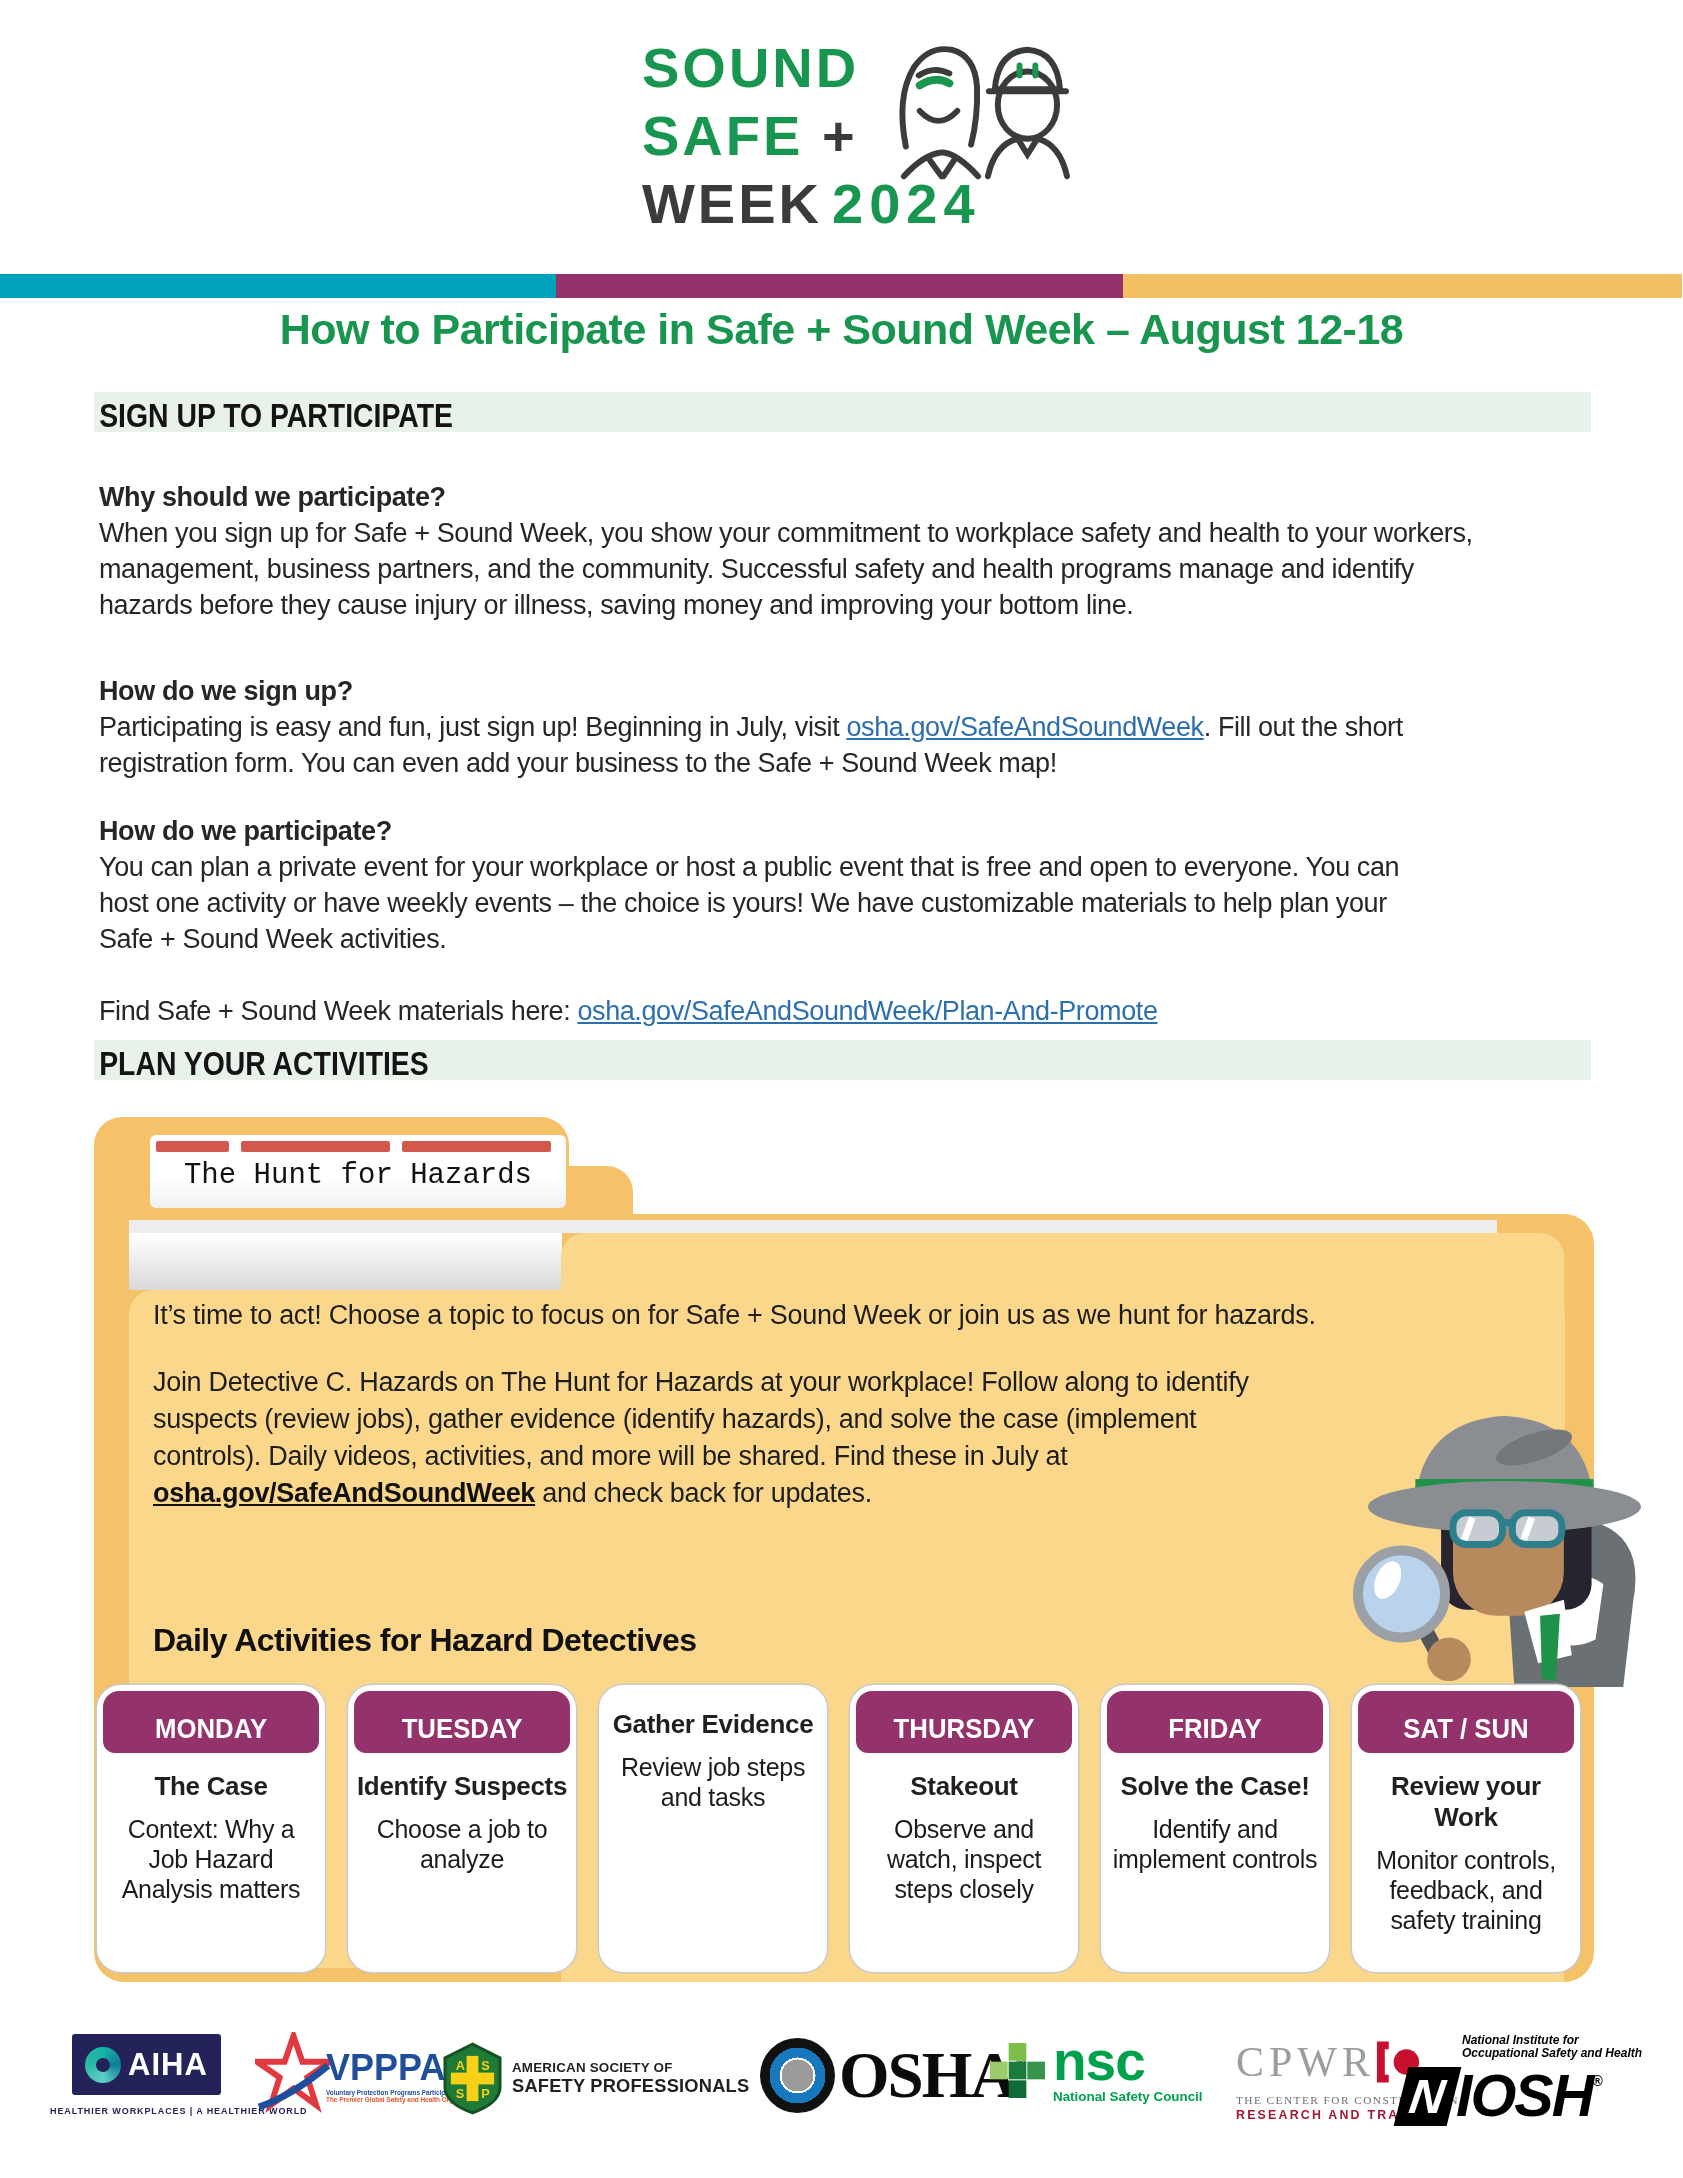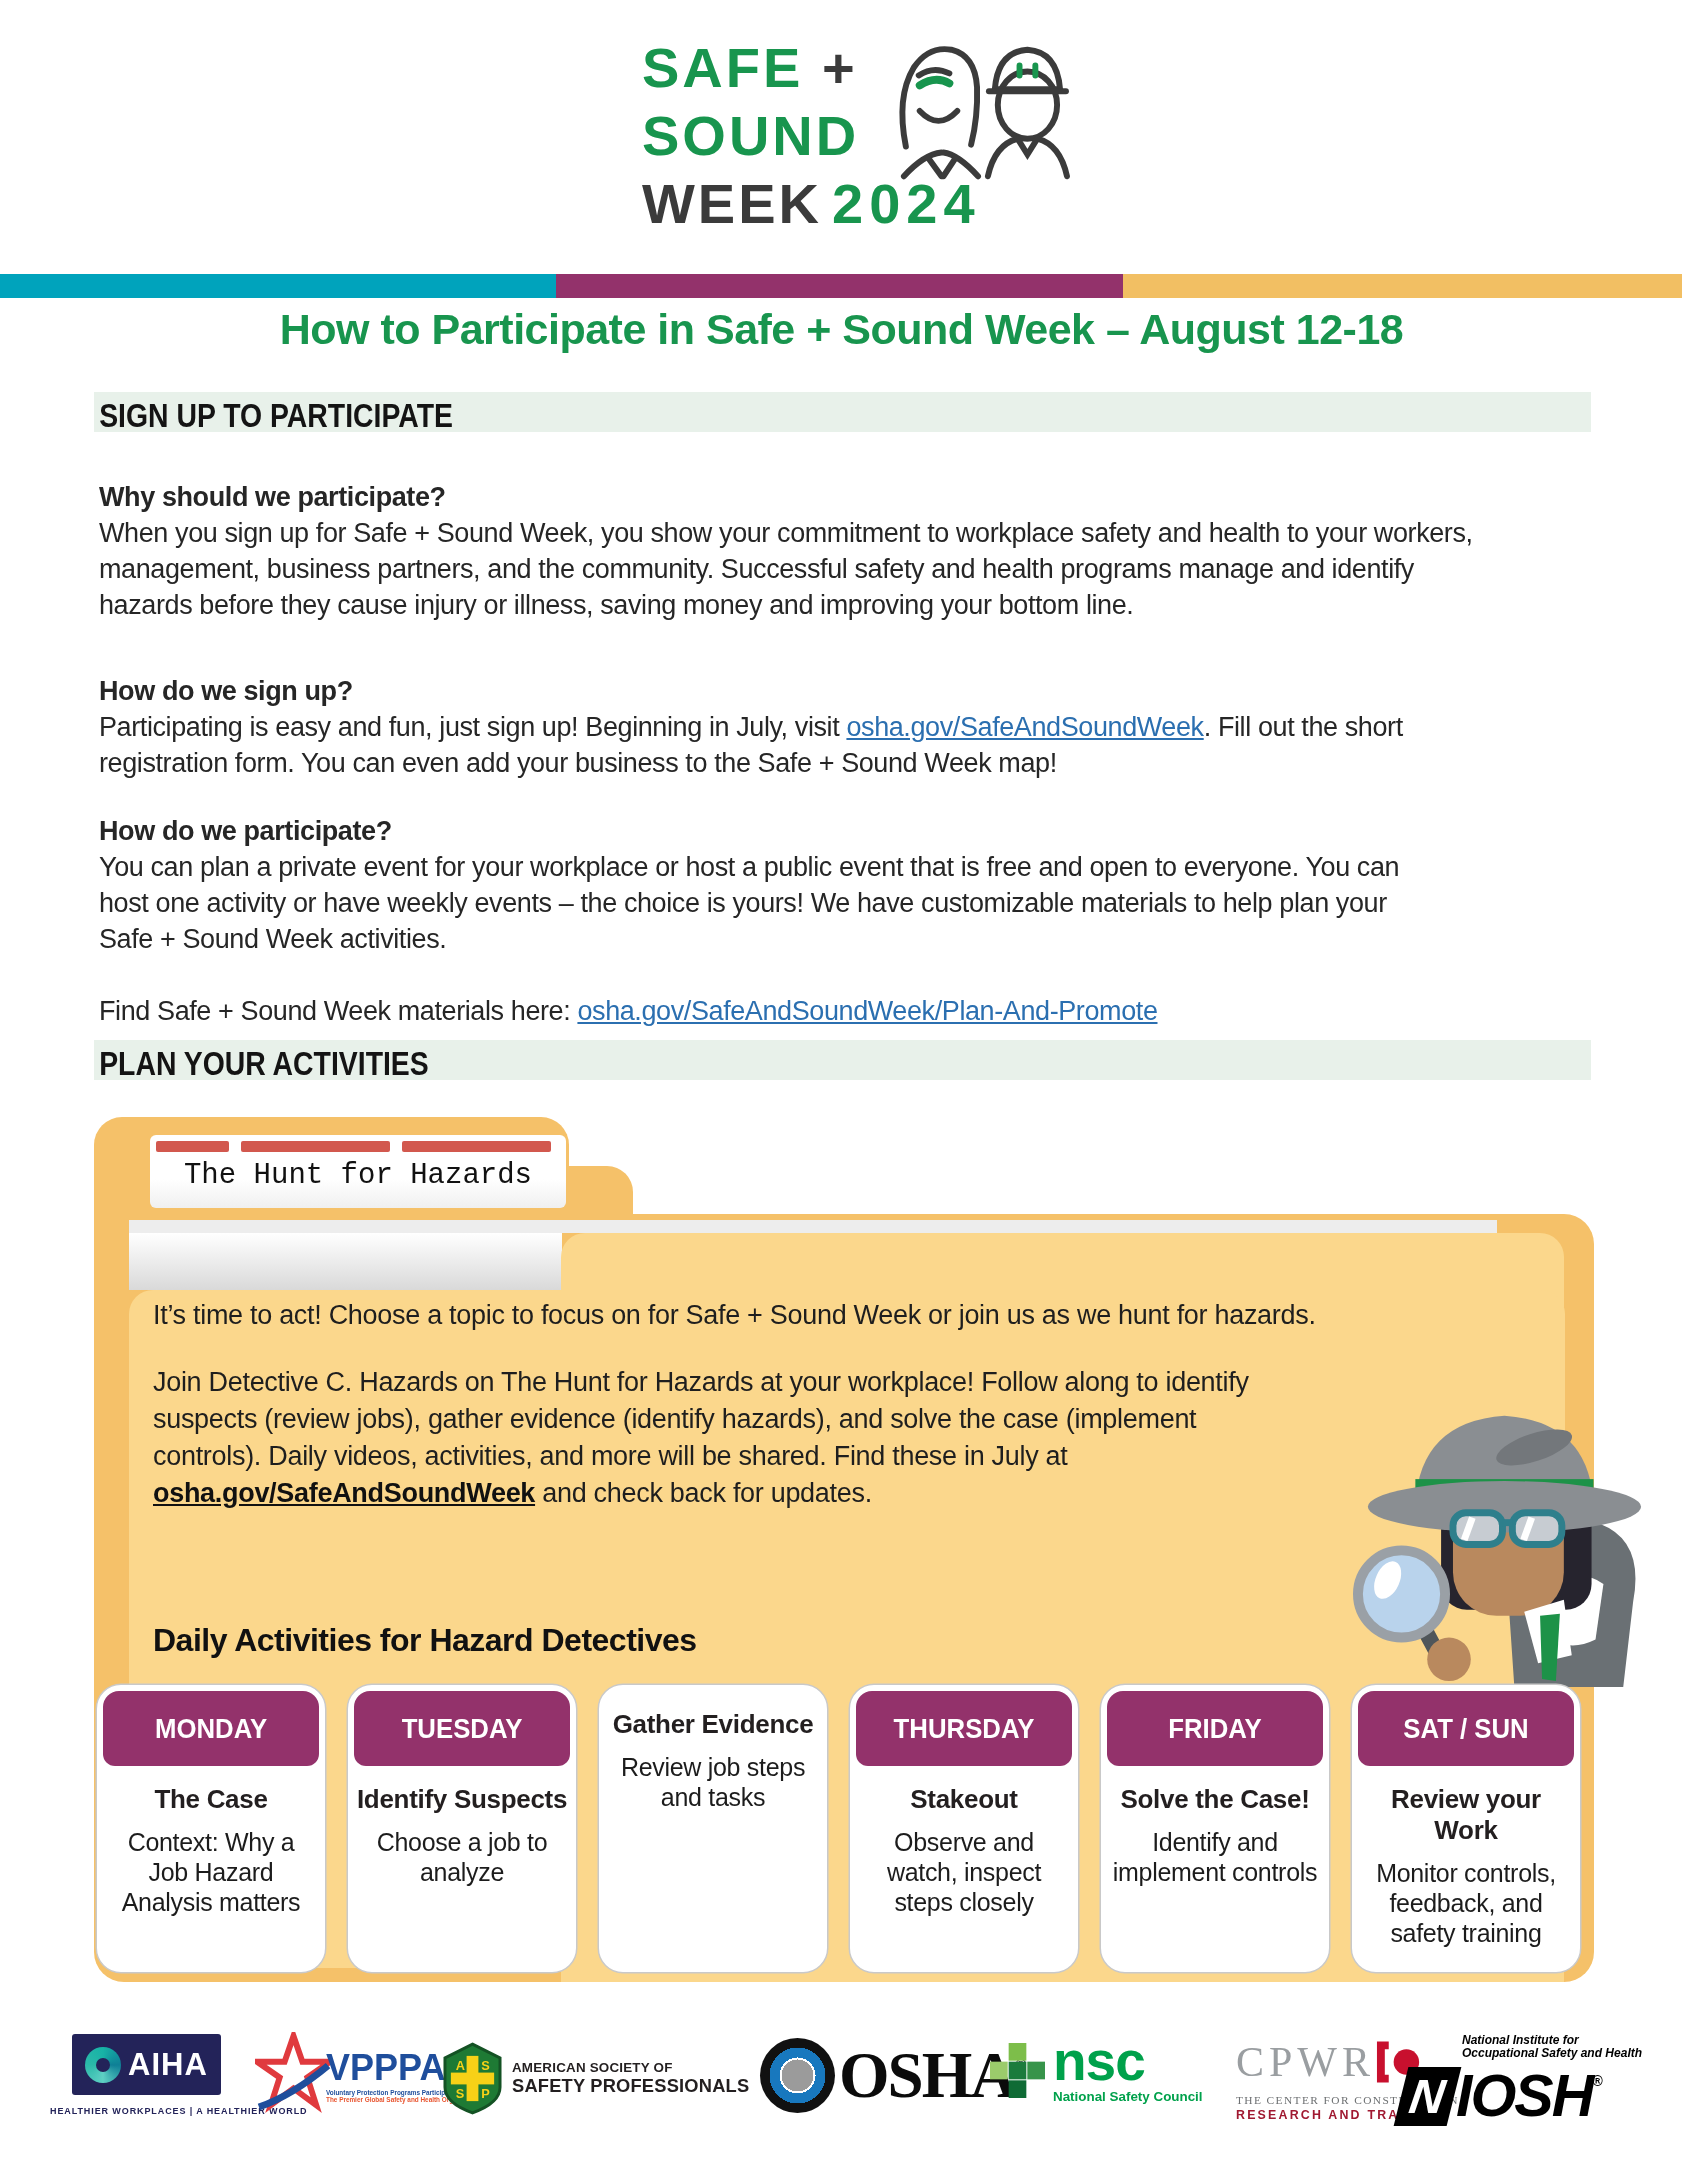--- a/index.html
+++ b/index.html
@@ -72,21 +72,21 @@
   .daily-heading{position:absolute;left:153px;top:1622px;font-size:32px;font-weight:bold;
                  letter-spacing:-0.5px;color:#111;}
 
   
   .detective{position:absolute;left:1255px;top:1390px;}
 
   
   .cards{position:absolute;left:97px;top:1685px;display:flex;gap:23px;}
   .card{width:228px;height:287px;background:#ffffff;border:6px solid #ffffff;border-radius:24px;
         box-shadow:0 0 0 1.5px #c9c9c9;box-sizing:border-box;}
-  .card-header{height:75px;background:#93326B;border-radius:16px 16px 12px 12px;}
+  .card-header{height:62px;background:#93326B;border-radius:16px 16px 12px 12px;}
   .card-header span{display:block;color:#fff;font-weight:bold;font-size:28px;line-height:75px;
                     text-align:center;transform:scaleX(.92);white-space:nowrap;}
   .card-title{font-weight:bold;font-size:26px;text-align:center;margin-top:18px;letter-spacing:-0.3px;}
   .card-desc{font-size:25px;text-align:center;margin-top:12px;line-height:30px;
              letter-spacing:-0.3px;padding:0 4px;color:#1c1c1c;}
 
   
   .footer{position:absolute;left:0;top:2020px;width:1683px;height:139px;}
   .logo-slot{position:absolute;}
   
@@ -137,22 +137,22 @@
   .niosh-nbox span{color:#fff;font-size:48px;font-weight:bold;font-style:italic;transform:skewX(6deg);}
   .niosh-rest{font-size:59px;font-weight:bold;font-style:italic;letter-spacing:-2px;color:#000;margin-left:2px;}
   .niosh-reg{font-size:14px;vertical-align:30px;}
 </style>
 </head>
 <body>
 
 <div class="page">
 
   <div class="logo-text">
+    <div class="logo-line"><span>SOUND</span></div>
     <div class="logo-line"><span>SAFE</span> <span class="logo-dark">+</span></div>
-    <div class="logo-line"><span>SOUND</span></div>
     <div class="logo-line"><span class="logo-dark">WEEK</span><span class="logo-year">2024</span></div>
   </div>
   <svg class="logo-figures" width="193" height="168" viewBox="0 0 195 170">
     <g fill="none" stroke="#3B3B3B" stroke-width="6" stroke-linecap="round">
 
       <path d="M22 120 Q12 70 30 40 Q45 18 68 22 Q92 28 94 60 Q95 90 88 118"></path>
       <path d="M35 48 Q50 38 66 46"></path>
       <path d="M36 84 Q55 104 74 84"></path>
       <path d="M20 150 Q40 128 58 126 M95 150 Q75 128 60 126"></path>
       <path d="M45 132 L58 150 M72 132 L60 150"></path>

